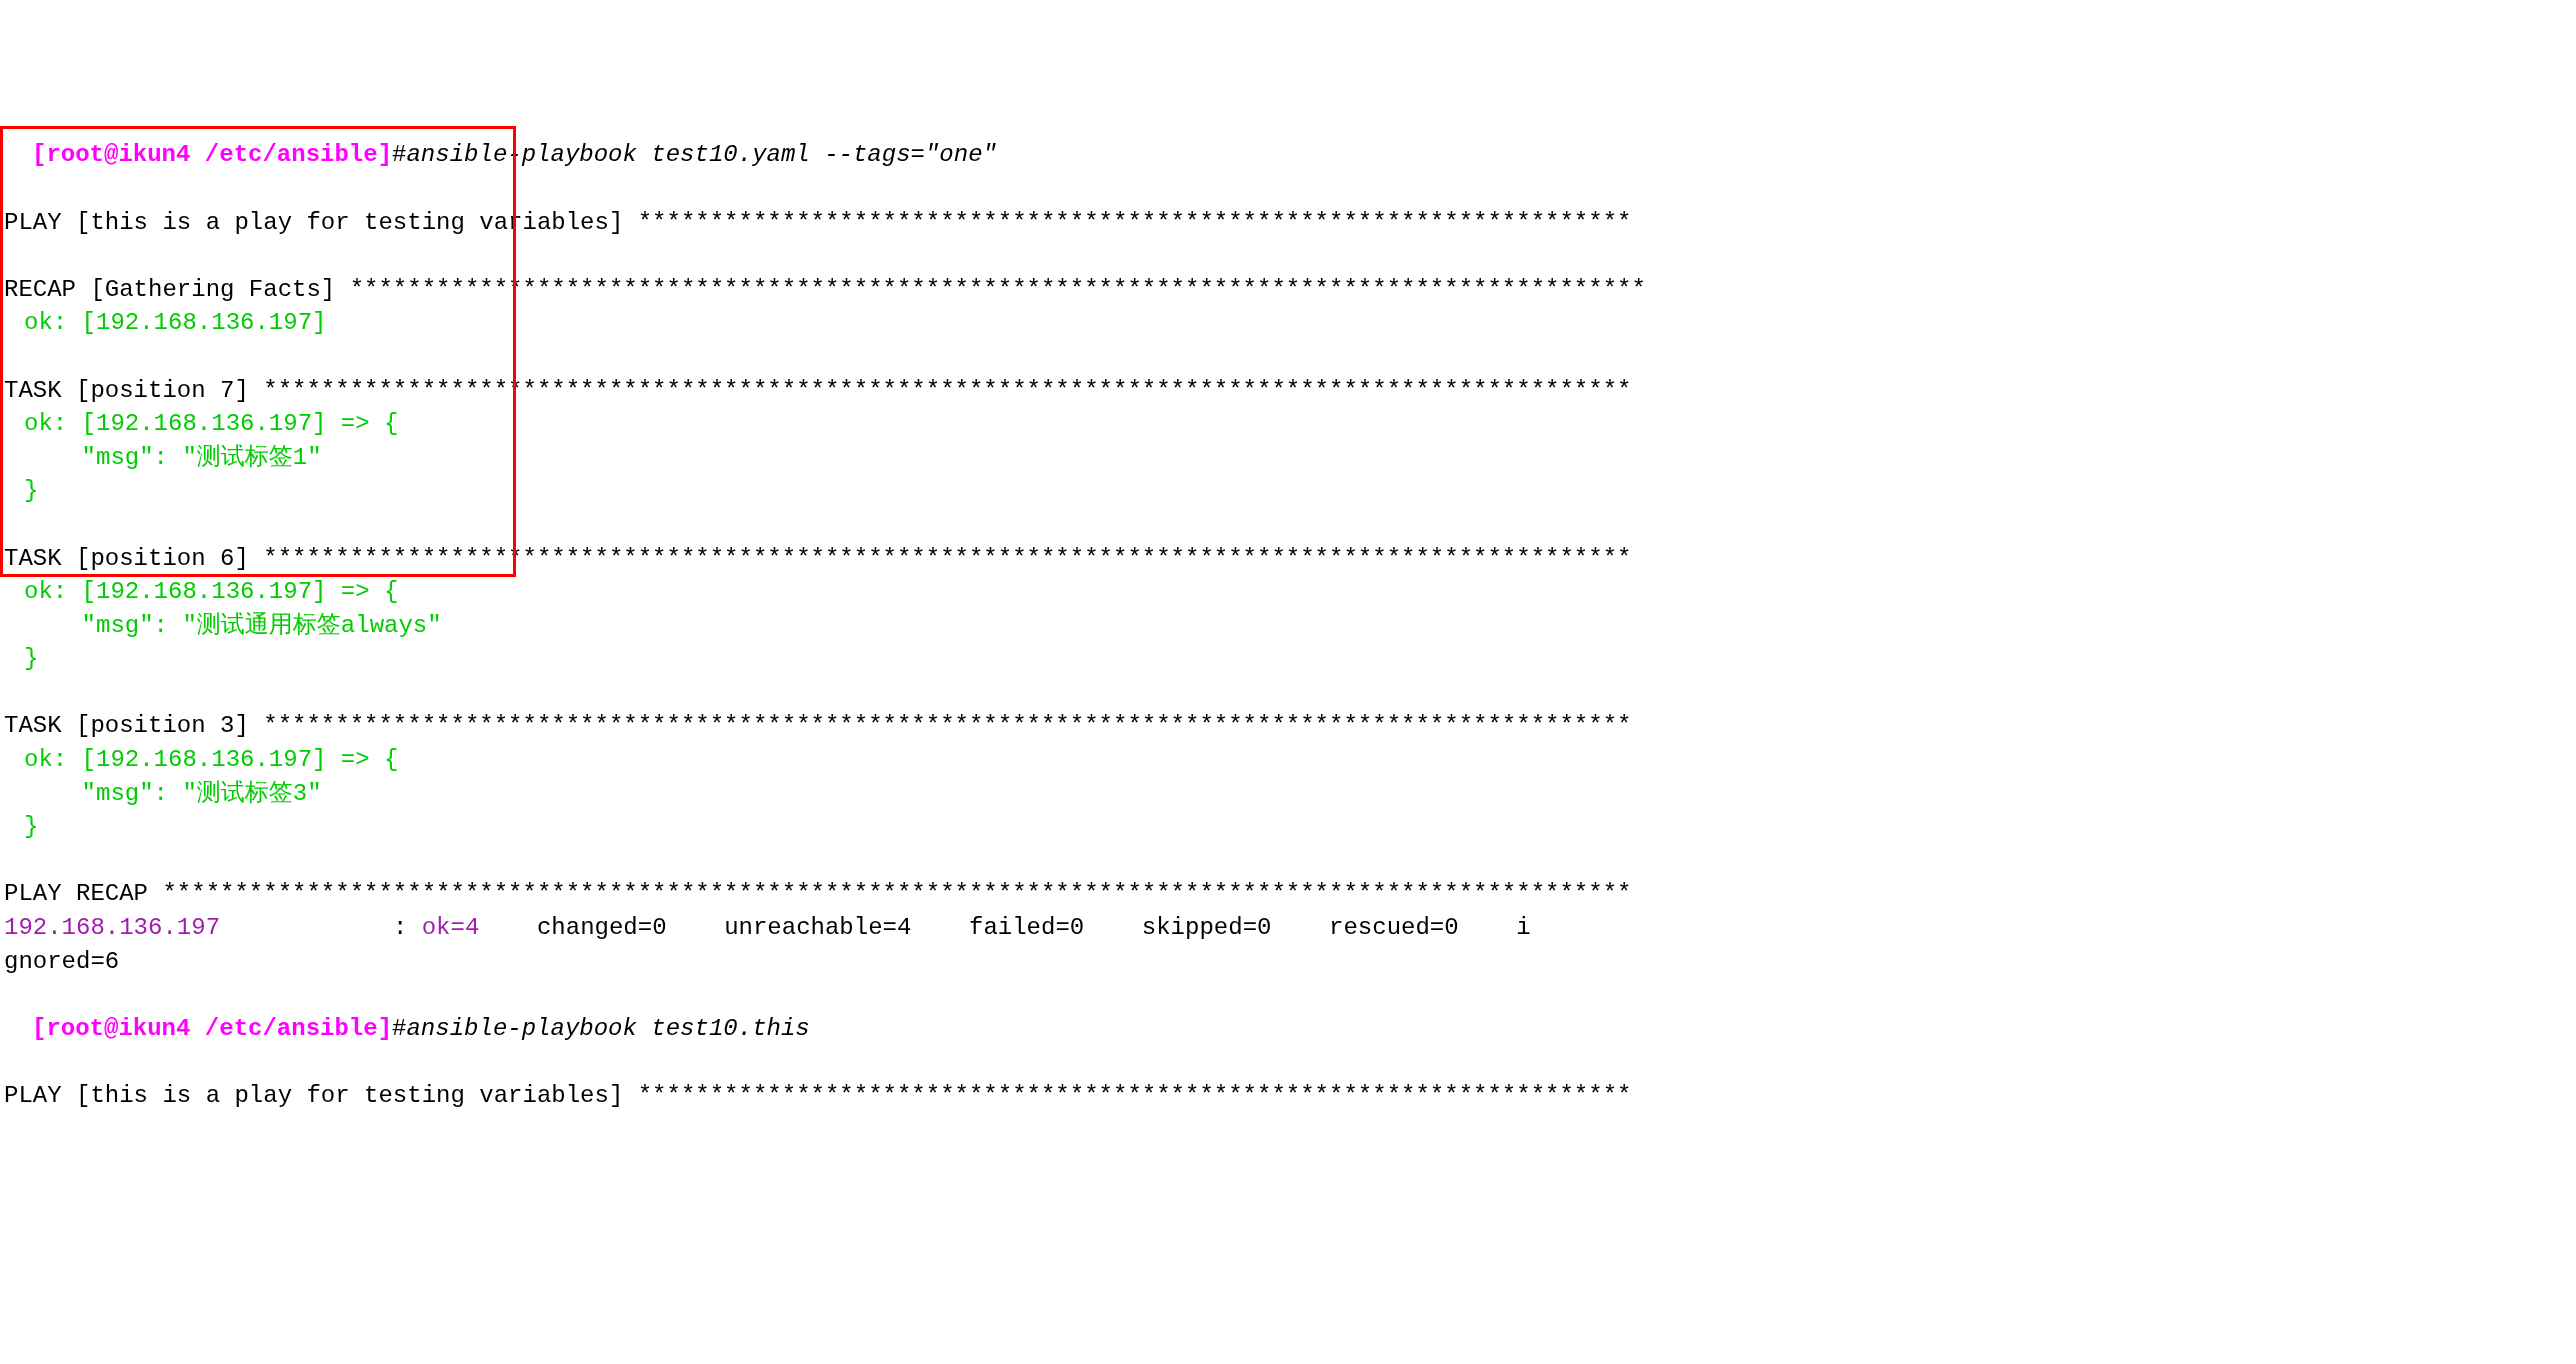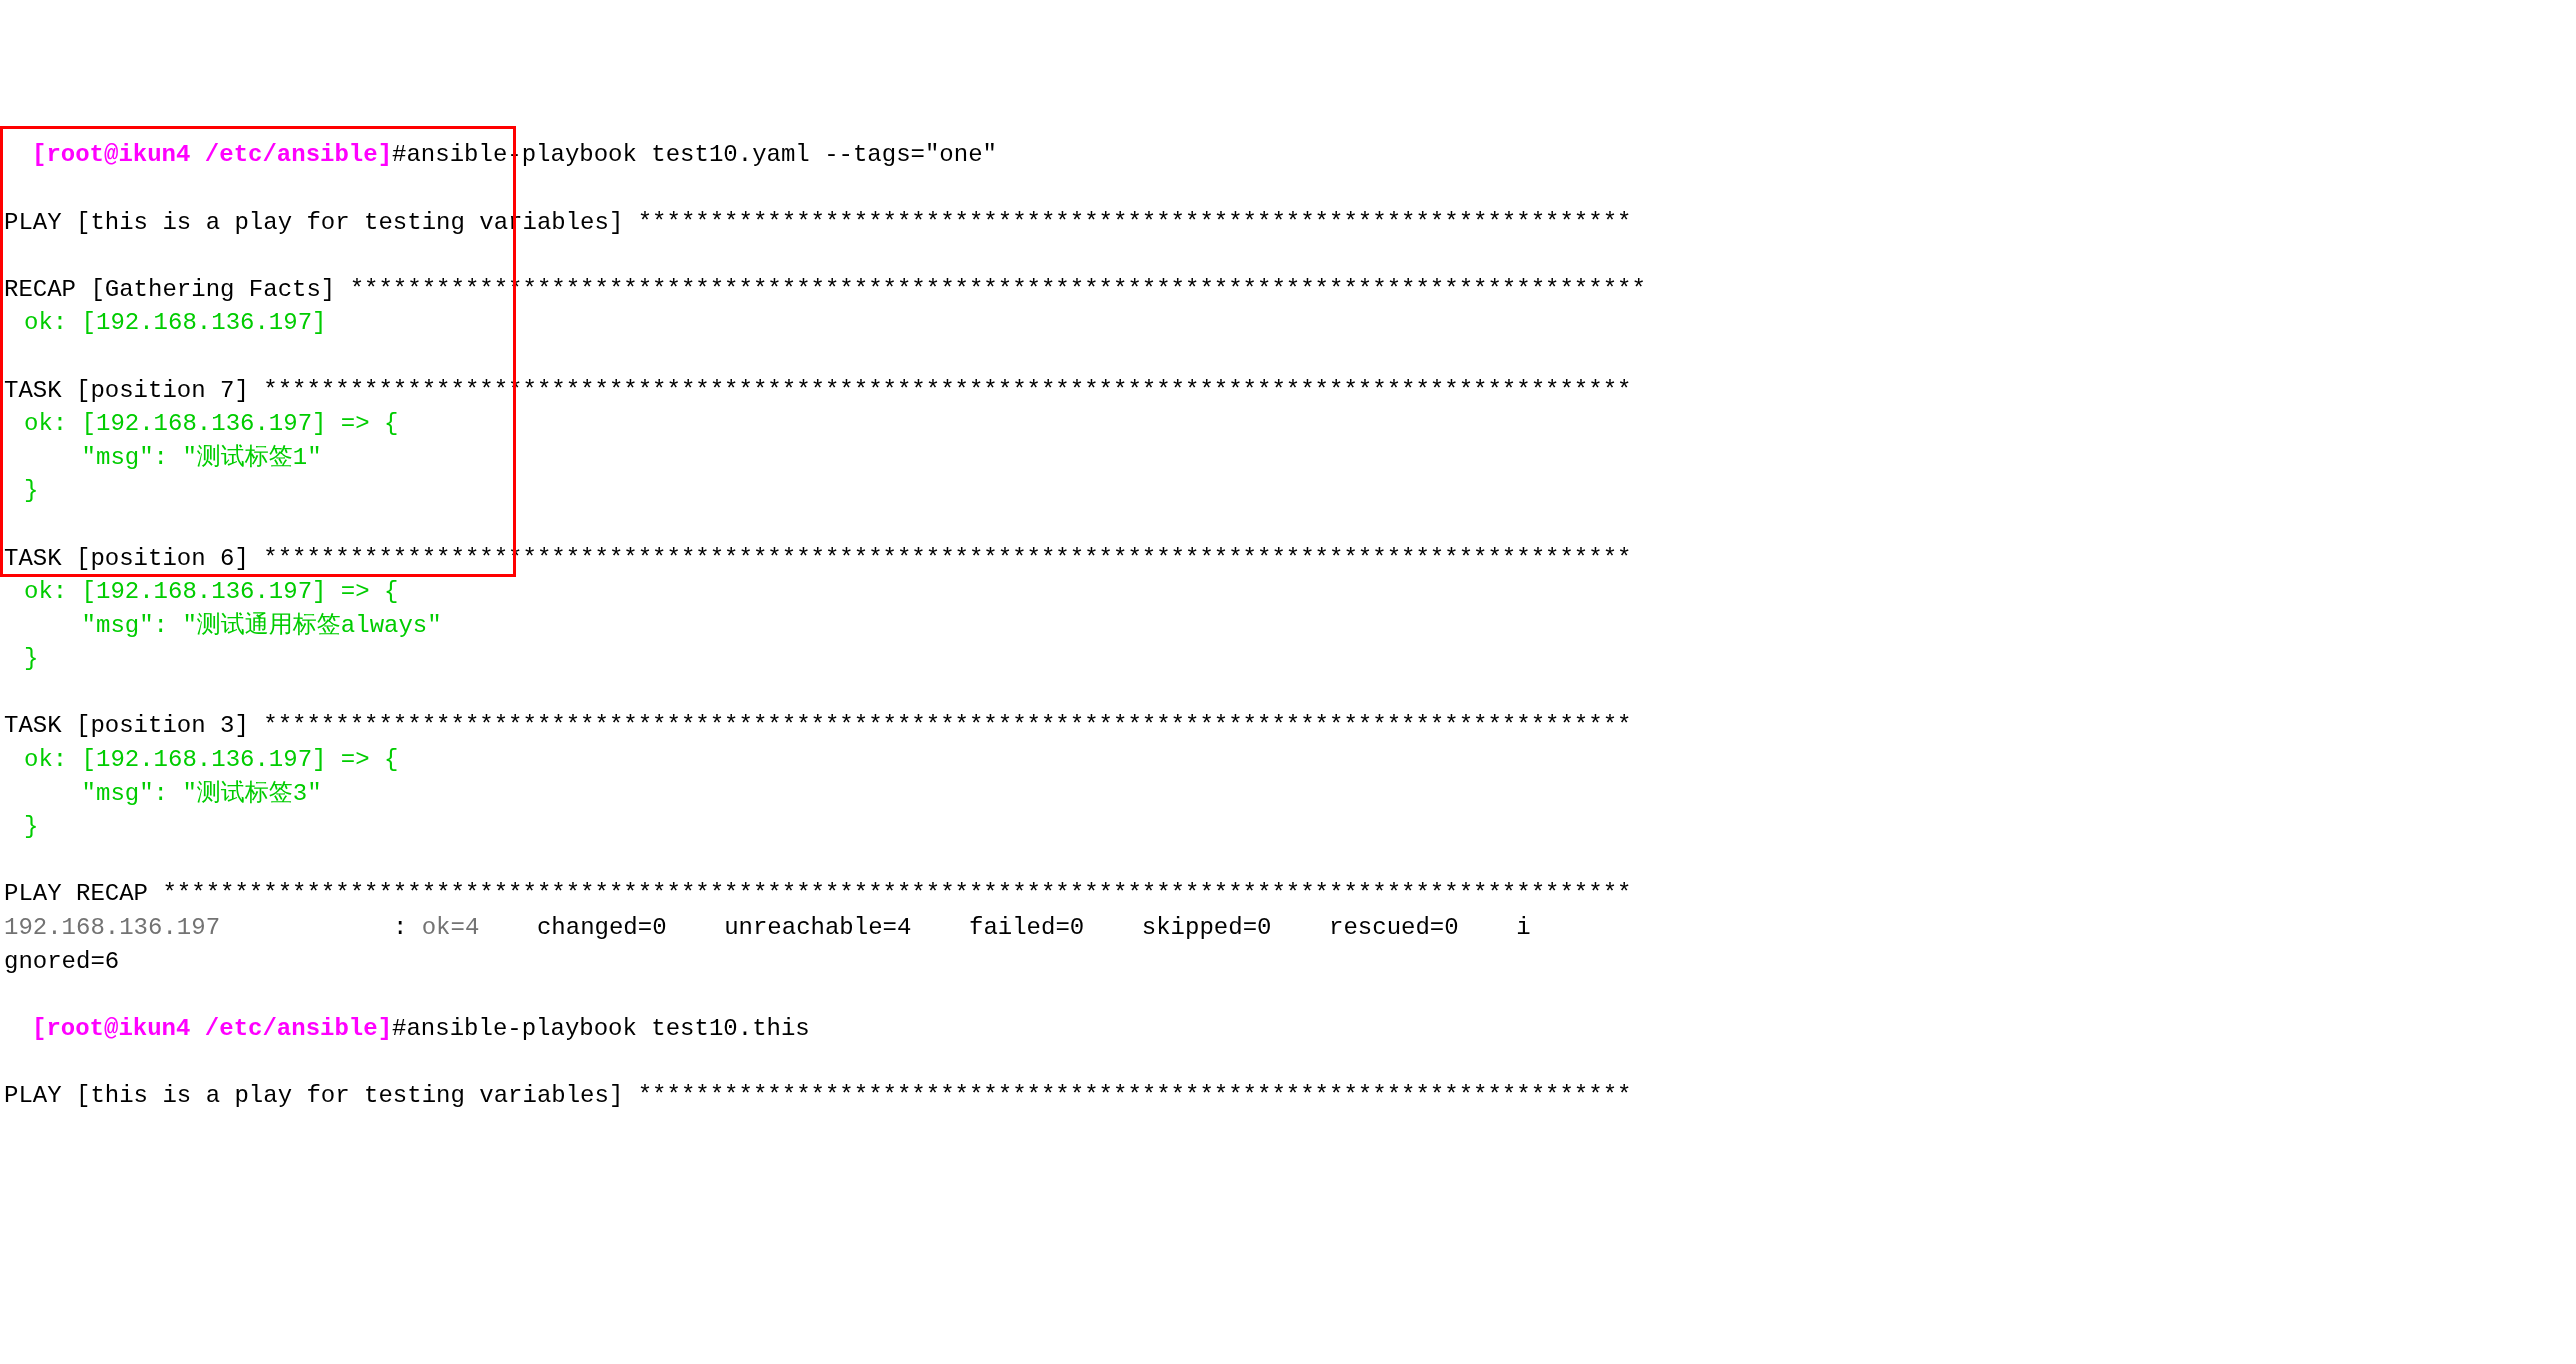--- a/index.html
+++ b/index.html
@@ -11,23 +11,23 @@
       line-height: 1.4;
       white-space: pre;
       color: #000000;
       position: relative;
     }
     .terminal {
       padding: 4px 4px;
     }
     .prompt-user { color: #ff00ff; font-weight: bold; margin-left: 28px; }
     .prompt-hash { color: #000000; }
-    .cmd { color: #000000; }
+    .cmd { color: #000000; font-style: italic; }
     .ok-green { color: #00cc00; padding-left: 20px; }
-    .green { color: #737373; font-family: Liberation Mono, monospace; }
+    .green { color: #a21caf; font-family: Liberation Mono, monospace; }
     .redbox {
       position: absolute;
       border: 3px solid #ff0000;
       pointer-events: none;
       left: 0px;
       top: 126px;
       width: 516px;
       height: 451px;
       box-sizing: border-box;
     }

